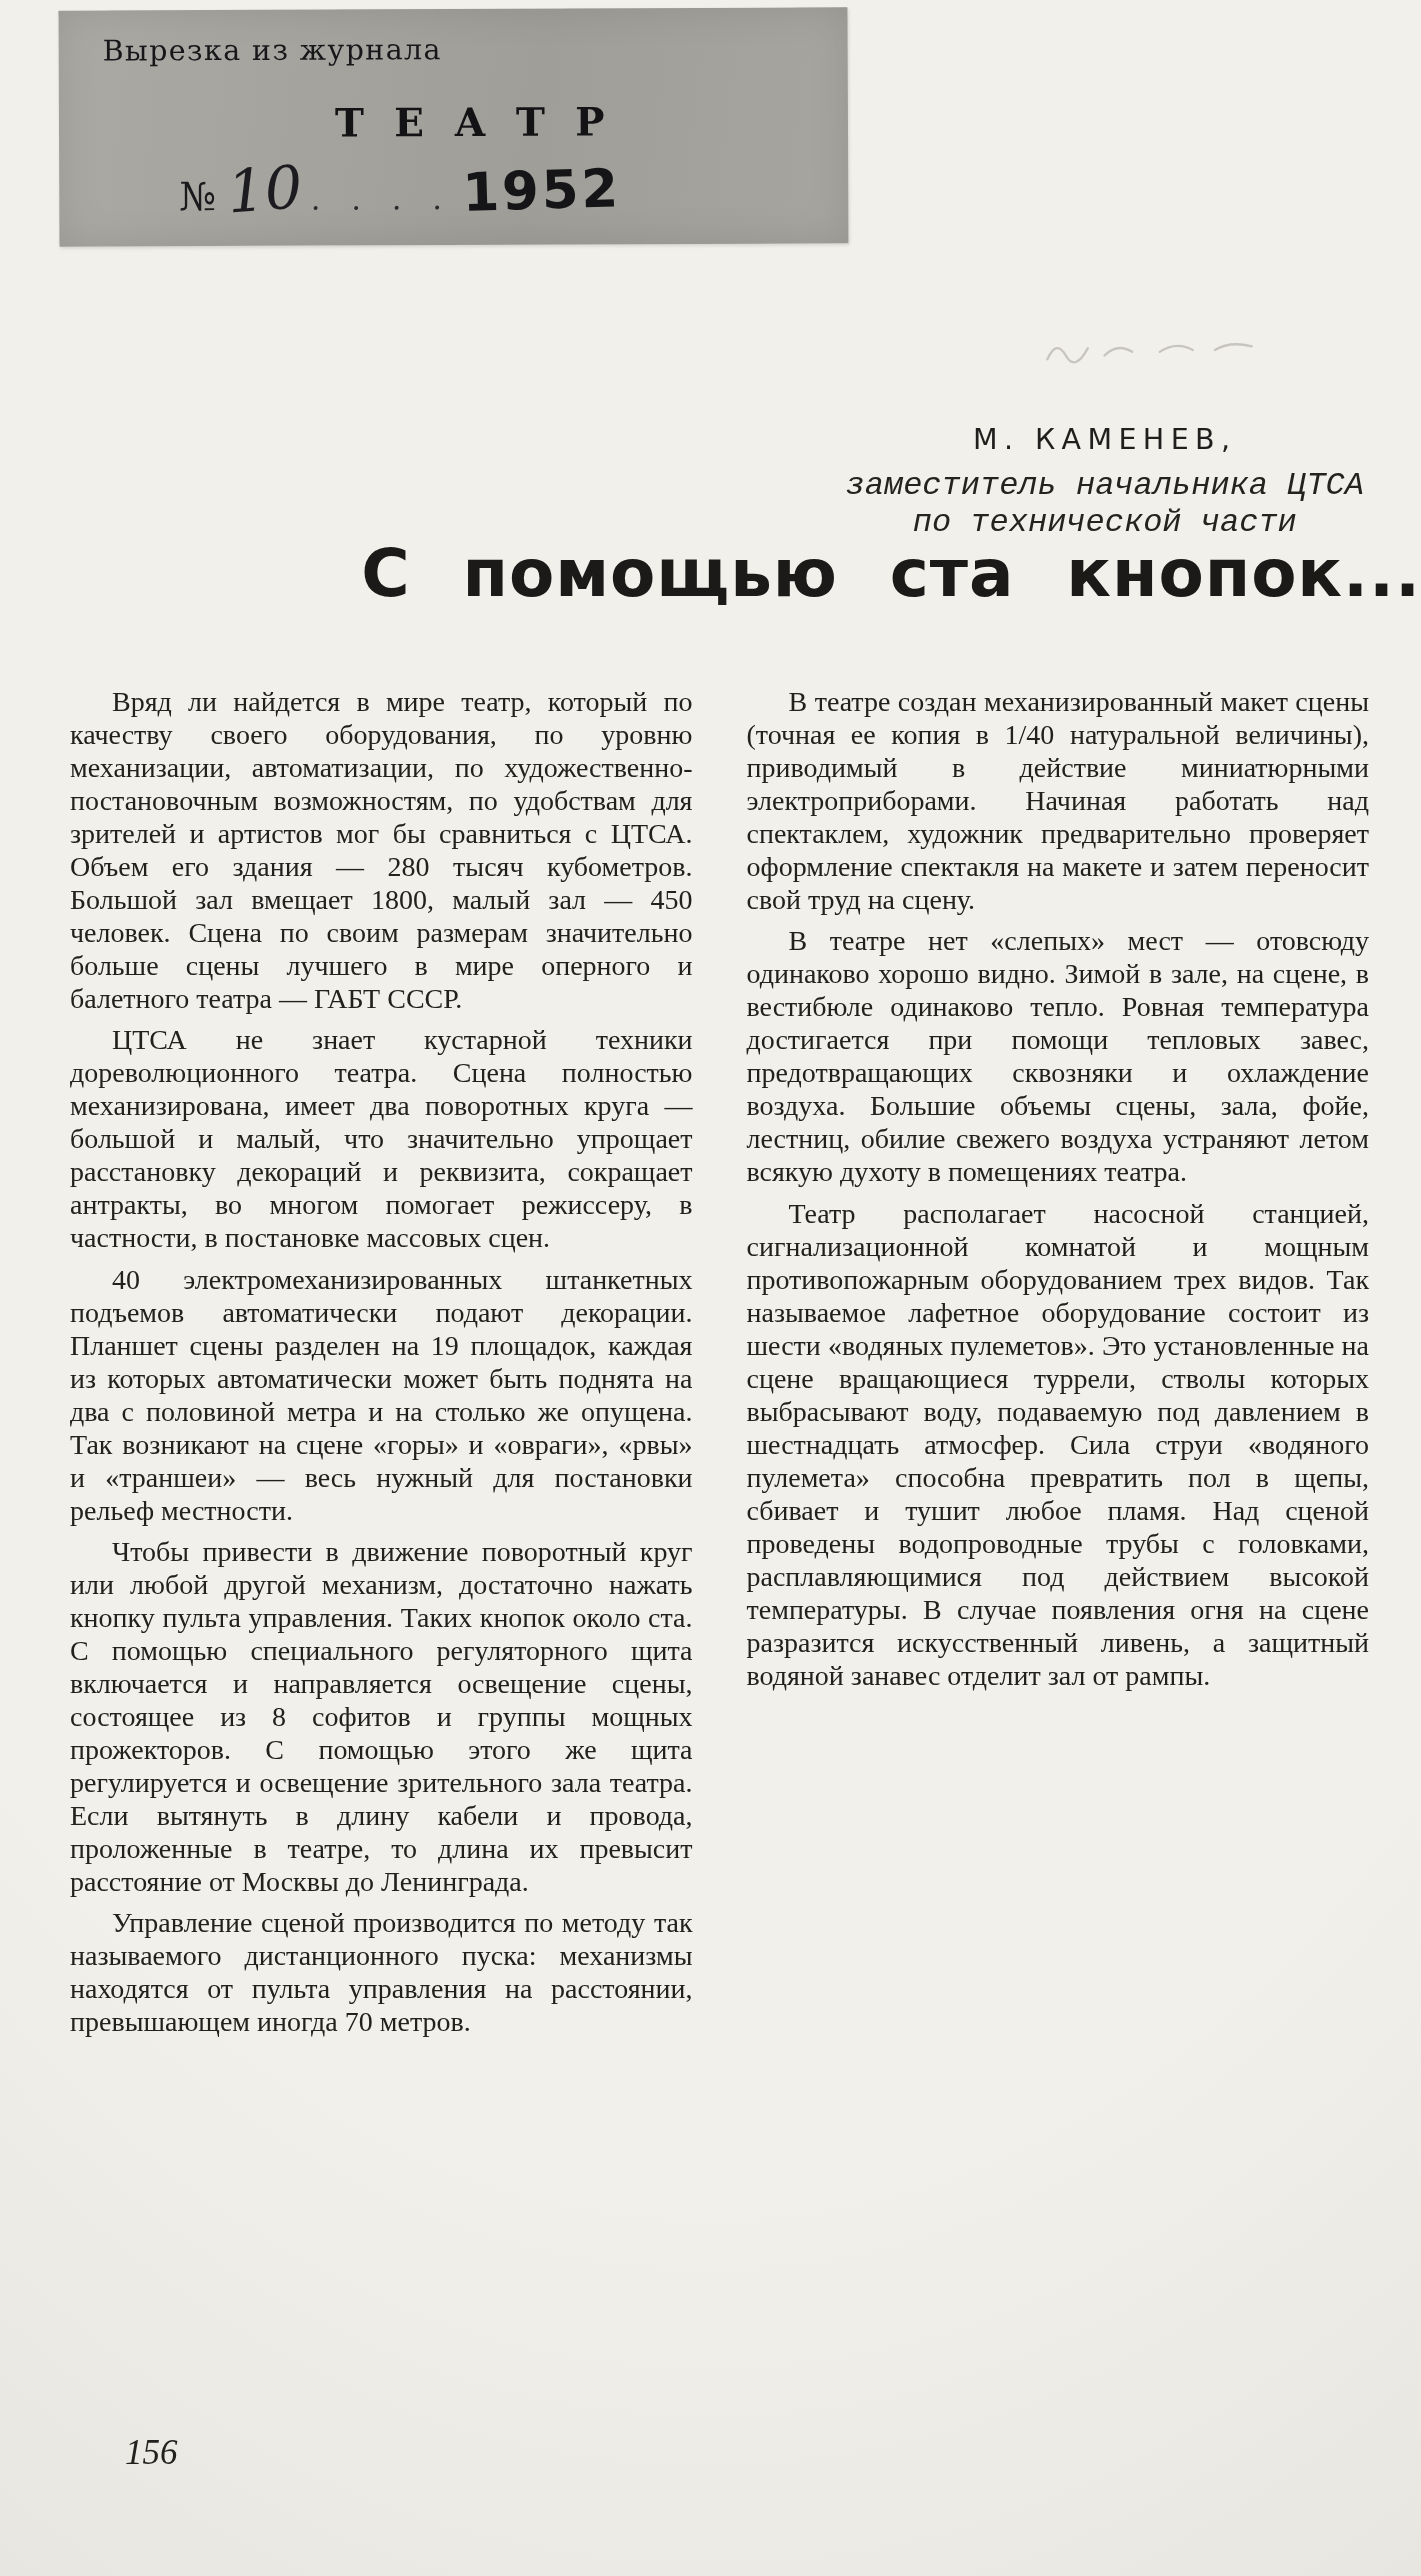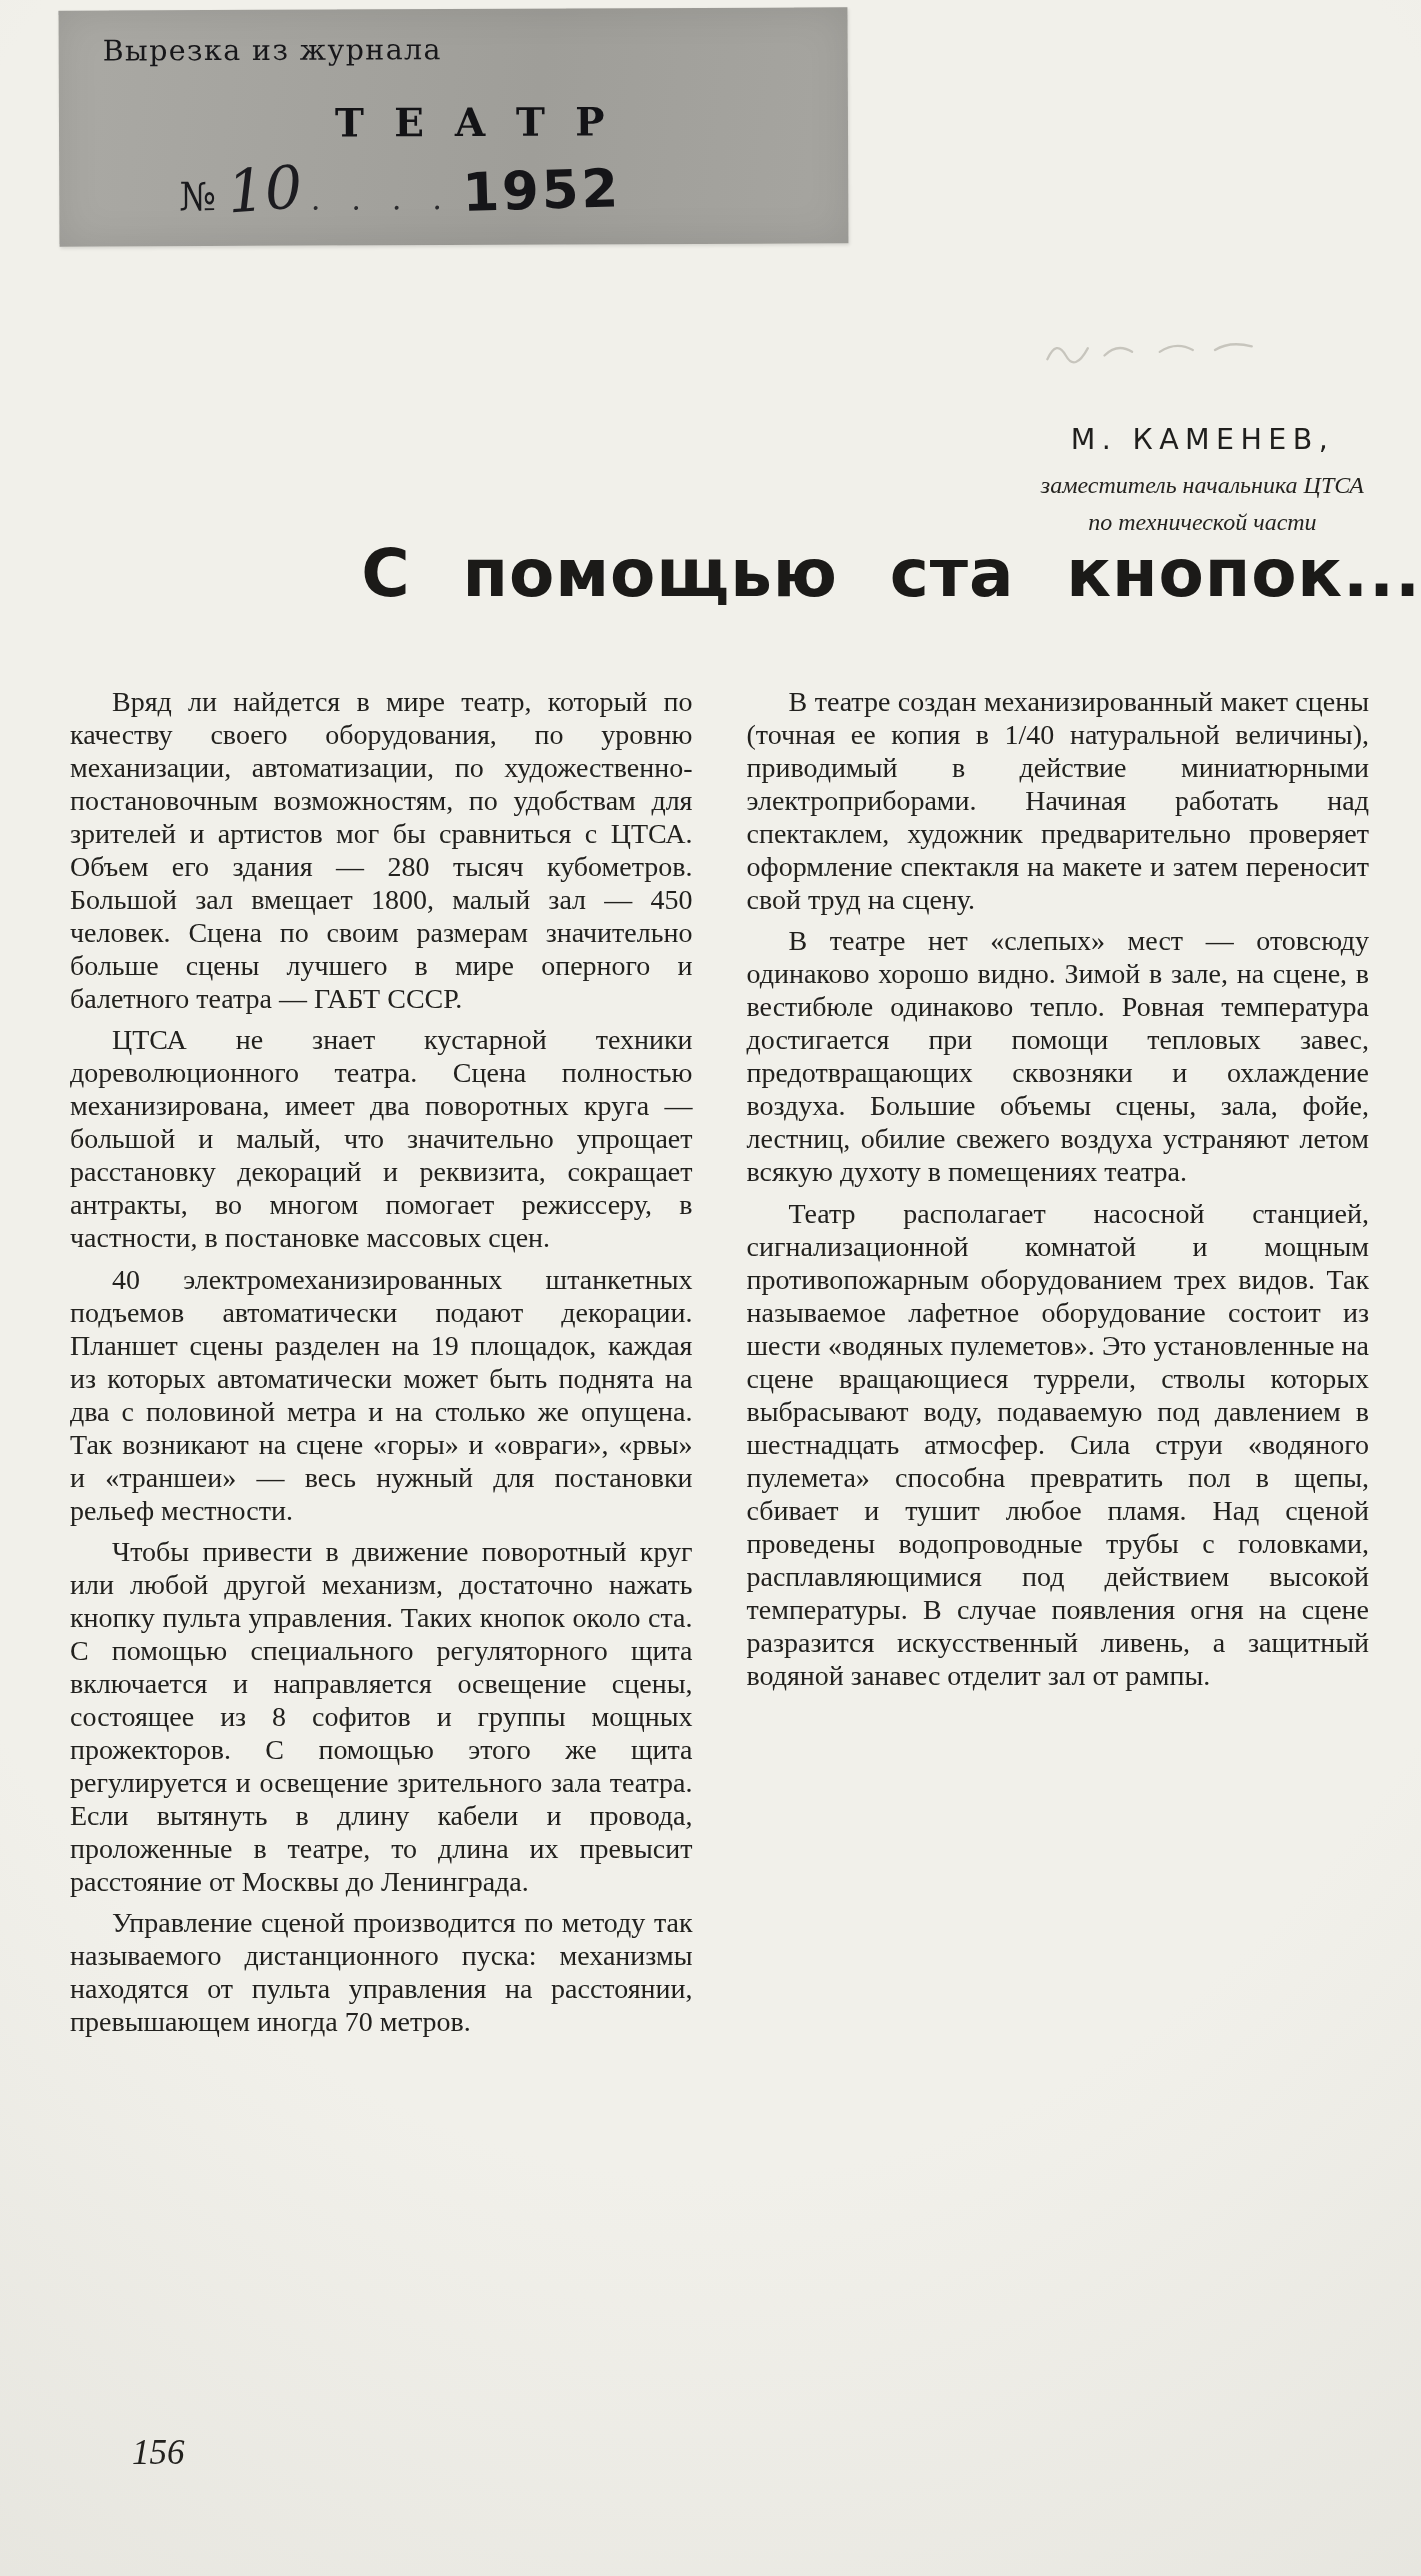--- a/index.html
+++ b/index.html
@@ -50,22 +50,22 @@
   }
   
   .scribble { position: absolute; left: 1040px; top: 324px; opacity: 0.65; }
   
   .byline { position: absolute; right: 57px; top: 403px; text-align: center; }
   .byline .author {
     font-family: "DejaVu Sans", sans-serif;
     font-size: 28.5px; letter-spacing: 6.4px; margin-bottom: 11px; color: #201f1d; margin-top: 20px;
   }
   .byline .role {
-    font-family: Liberation Serif, serif; font-style: italic;
-    font-size: 24px; line-height: 37px; color: #24231f;
+    font-family: Liberation Mono, monospace; font-style: italic;
+    font-size: 32px; line-height: 37px; color: #24231f;
   }
   
   .title {
     position: absolute; top: 535px; left: 0; width: 100%;
     margin: 0; text-align: right;
     font-family: "DejaVu Sans", sans-serif; font-weight: bold;
     font-size: 66px; word-spacing: 28px; letter-spacing: 0.9px; color: #1b1a18;
   }
   
   .cols {
@@ -75,21 +75,21 @@
   .col { flex: 1; min-width: 0; }
   .col p {
     margin: 0 0 8.3px 0;
     font-family: "Liberation Serif", serif;
     font-size: 28px; line-height: 33px;
     text-align: justify; text-indent: 42px;
     color: #22211e;
   }
   
   .pagenum {
-    position: absolute; left: 132px; top: 2433px;
+    position: absolute; left: 125px; top: 2433px;
     font-family: "Liberation Serif", serif; font-style: italic;
     font-size: 35px; color: #22211e; text-align: right;
   }
 </style>
 </head>
 <body>
 
 <div class="page">
 
   <div class="stamp">

